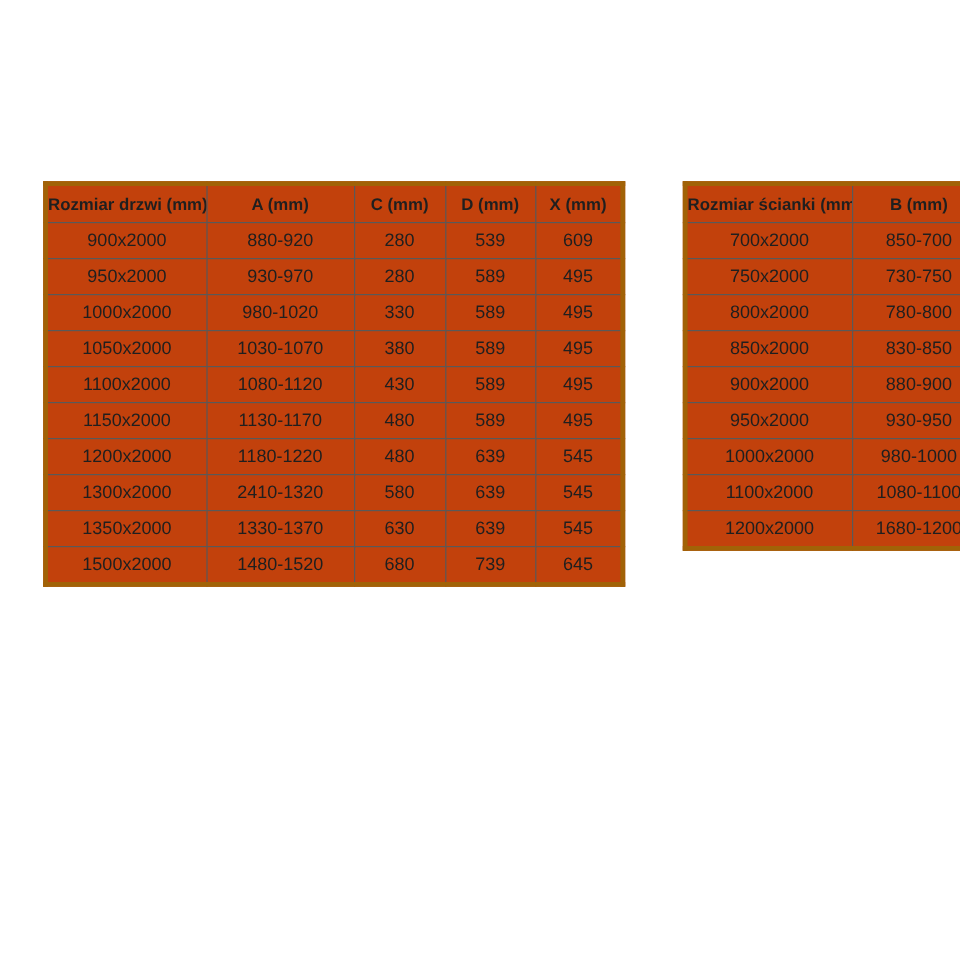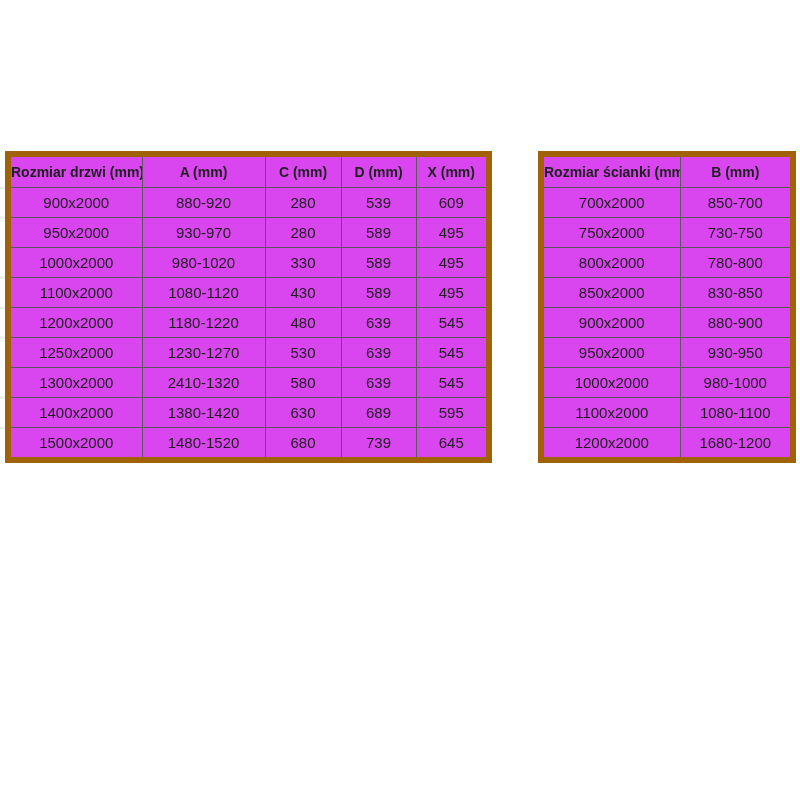--- a/index.html
+++ b/index.html
@@ -8,22 +8,23 @@
     background: #ffffff;
     width: 800px;
     height: 800px;
     font-family: "Liberation Sans", sans-serif;
     position: relative;
   }
   .spec-table {
     position: absolute;
     border-collapse: collapse;
     table-layout: fixed;
-    background: #d946ef;
-    border: 6px solid #a16207;
+    background: #c2410c;
+    border: 4px solid #a16207;
+    margin-left: 31px;
   }
   .spec-table th, .spec-table td {
     border: 1px solid #595959;
     text-align: center;
     vertical-align: middle;
     padding: 0;
     color: #1f1f1f;
     overflow: hidden;
     white-space: nowrap;
   }
@@ -84,53 +85,60 @@
         <td>495</td>
       </tr>
       <tr>
         <td>1000x2000</td>
         <td>980-1020</td>
         <td>330</td>
         <td>589</td>
         <td>495</td>
       </tr>
       <tr>
+        <td>1050x2000</td>
+        <td>1030-1070</td>
+        <td>380</td>
+        <td>589</td>
+        <td>495</td>
+      </tr>
+      <tr>
         <td>1100x2000</td>
         <td>1080-1120</td>
         <td>430</td>
+        <td>589</td>
+        <td>495</td>
+      </tr>
+      <tr>
+        <td>1150x2000</td>
+        <td>1130-1170</td>
+        <td>480</td>
         <td>589</td>
         <td>495</td>
       </tr>
       <tr>
         <td>1200x2000</td>
         <td>1180-1220</td>
         <td>480</td>
         <td>639</td>
         <td>545</td>
       </tr>
       <tr>
-        <td>1250x2000</td>
-        <td>1230-1270</td>
-        <td>530</td>
-        <td>639</td>
-        <td>545</td>
-      </tr>
-      <tr>
         <td>1300x2000</td>
         <td>2410-1320</td>
         <td>580</td>
         <td>639</td>
         <td>545</td>
       </tr>
       <tr>
-        <td>1400x2000</td>
-        <td>1380-1420</td>
+        <td>1350x2000</td>
+        <td>1330-1370</td>
         <td>630</td>
-        <td>689</td>
-        <td>595</td>
+        <td>639</td>
+        <td>545</td>
       </tr>
       <tr>
         <td>1500x2000</td>
         <td>1480-1520</td>
         <td>680</td>
         <td>739</td>
         <td>645</td>
       </tr>
     </tbody>
 </table>

